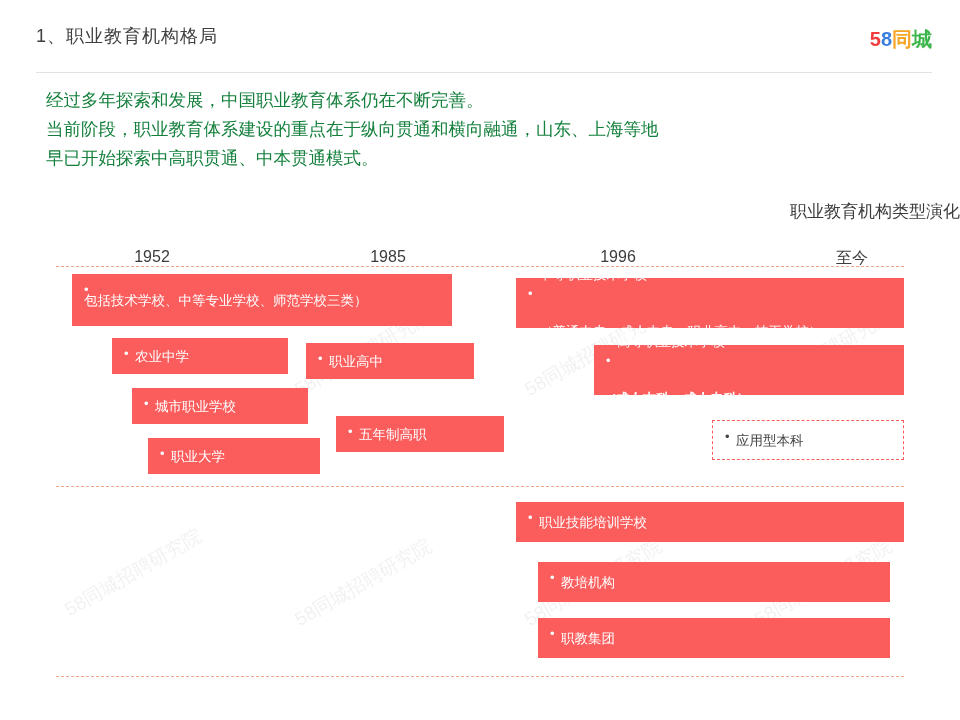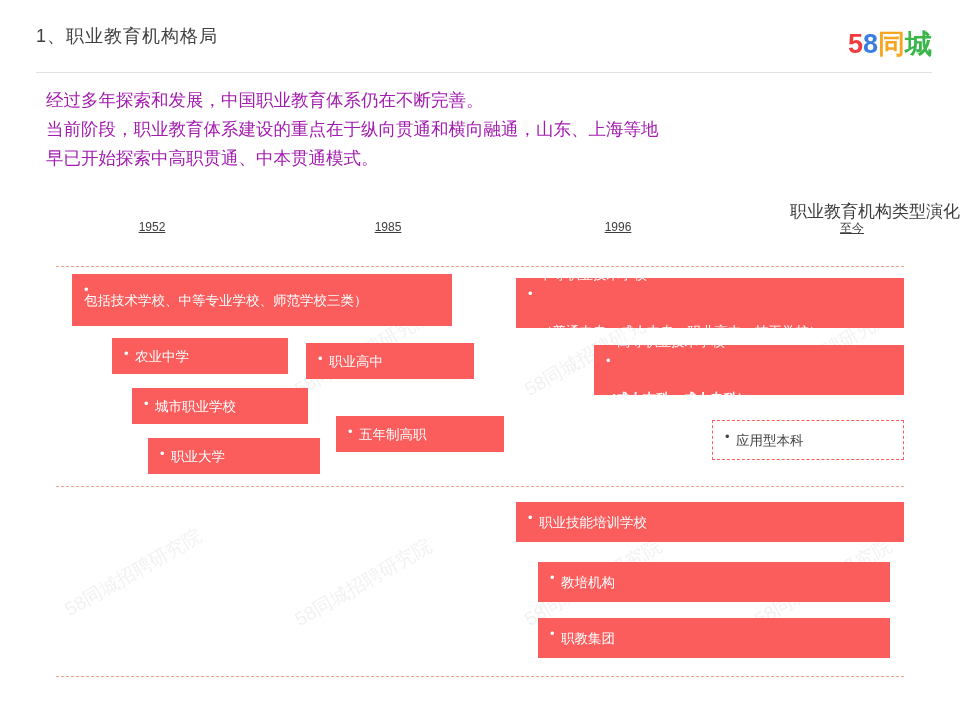--- a/index.html
+++ b/index.html
@@ -29,21 +29,21 @@
     top: 24px;
     font-size: 18px;
     color: #404040;
     letter-spacing: 1px;
     white-space: nowrap;
   }
   .logo {
     position: absolute;
     right: 28px;
     top: 26px;
-    font-size: 27px;
+    font-size: 20px;
     font-weight: bold;
     letter-spacing: 0px;
     white-space: nowrap;
     margin-left: 9px;
   }
   .logo .c1 { color: #f03c3c; }
   .logo .c2 { color: #3a7fe0; }
   .logo .c3 { color: #f5a623; }
   .logo .c4 { color: #3ab54a; }
   .header-rule {
@@ -56,43 +56,42 @@
   }
 
   
   .intro {
     position: absolute;
     left: 46px;
     top: 86px;
     width: 880px;
     font-size: 17.5px;
     line-height: 29px;
-    color: #a21caf;
+    color: #15803d;
   }
 
   
   .chart-title {
     position: absolute;
     top: 200px;
     left: 0;
     width: 960px;
     text-align: right;
     font-size: 17px;
     color: #3c3c3c;
   }
 
   
   .axis-label {
     position: absolute;
-    font-size: 12px;
+    font-size: 16px;
     color: #3c3c3c;
-    top: 220px;
+    top: 248px;
     text-align: center;
     white-space: nowrap;
-    text-decoration: underline;
   }
 
   
   .hsep {
     position: absolute;
     left: 56px;
     width: 848px;
     border-top: 1px dashed #f2a48a;
     height: 0;
   }

